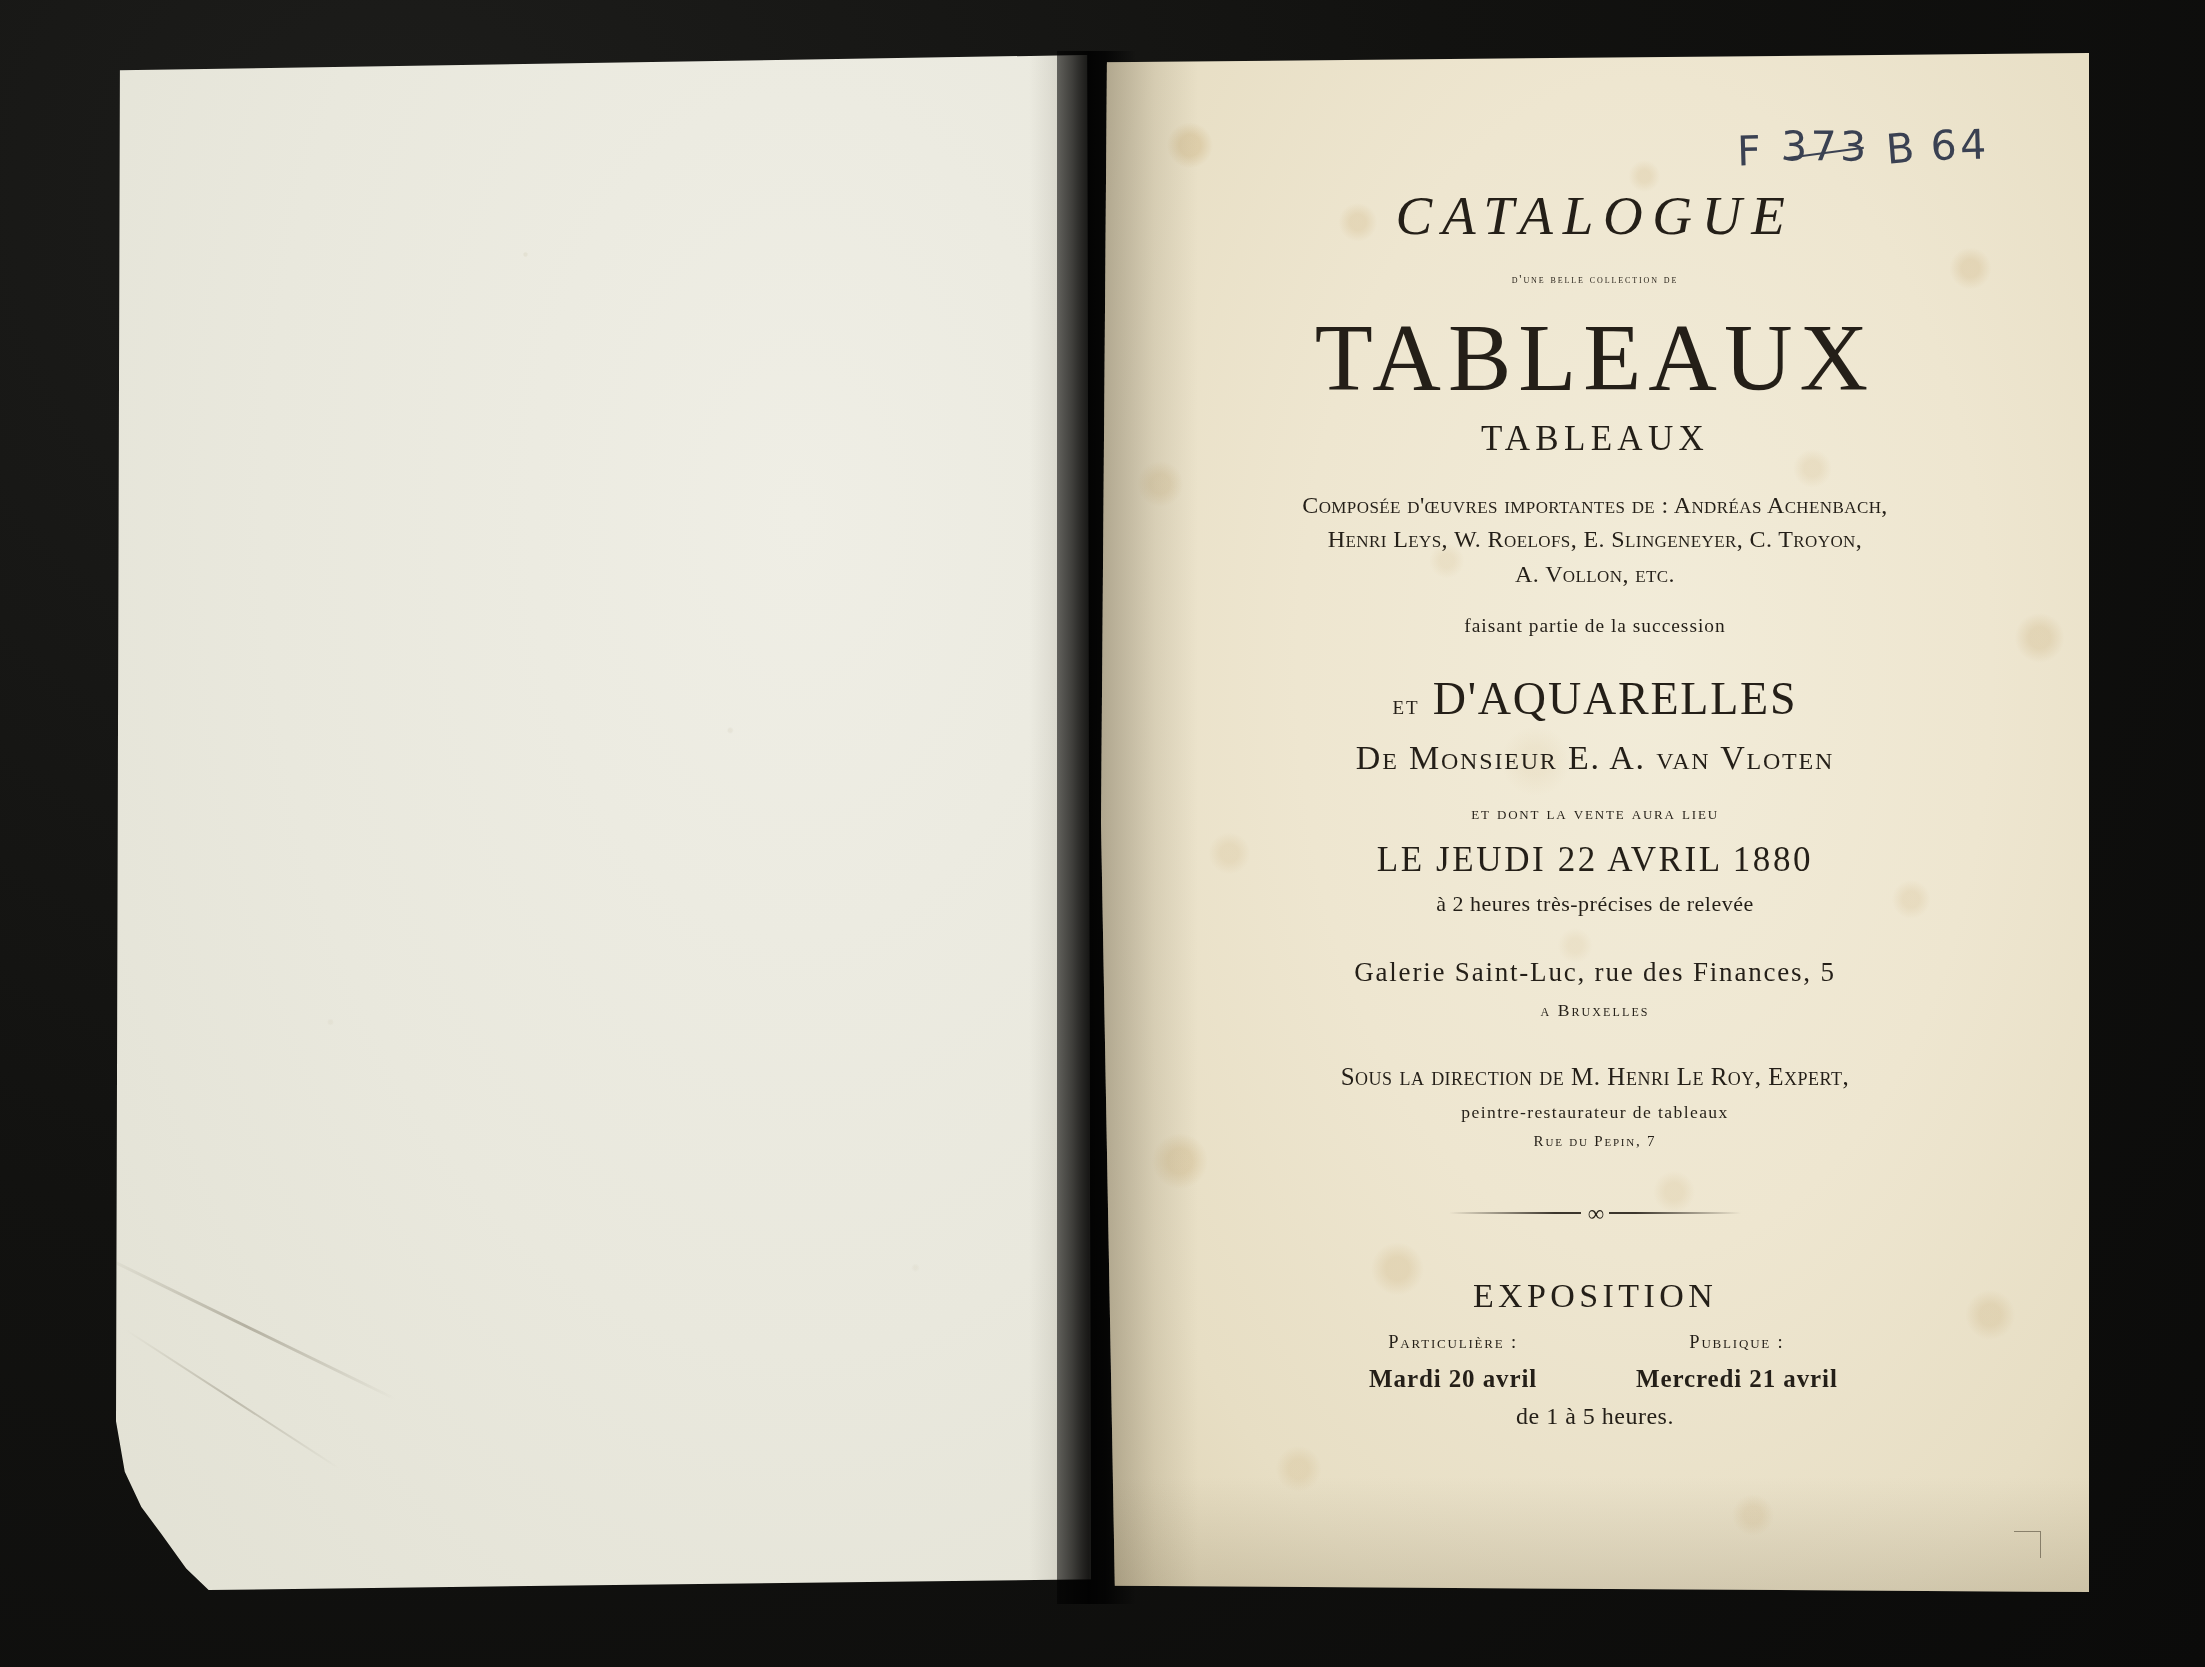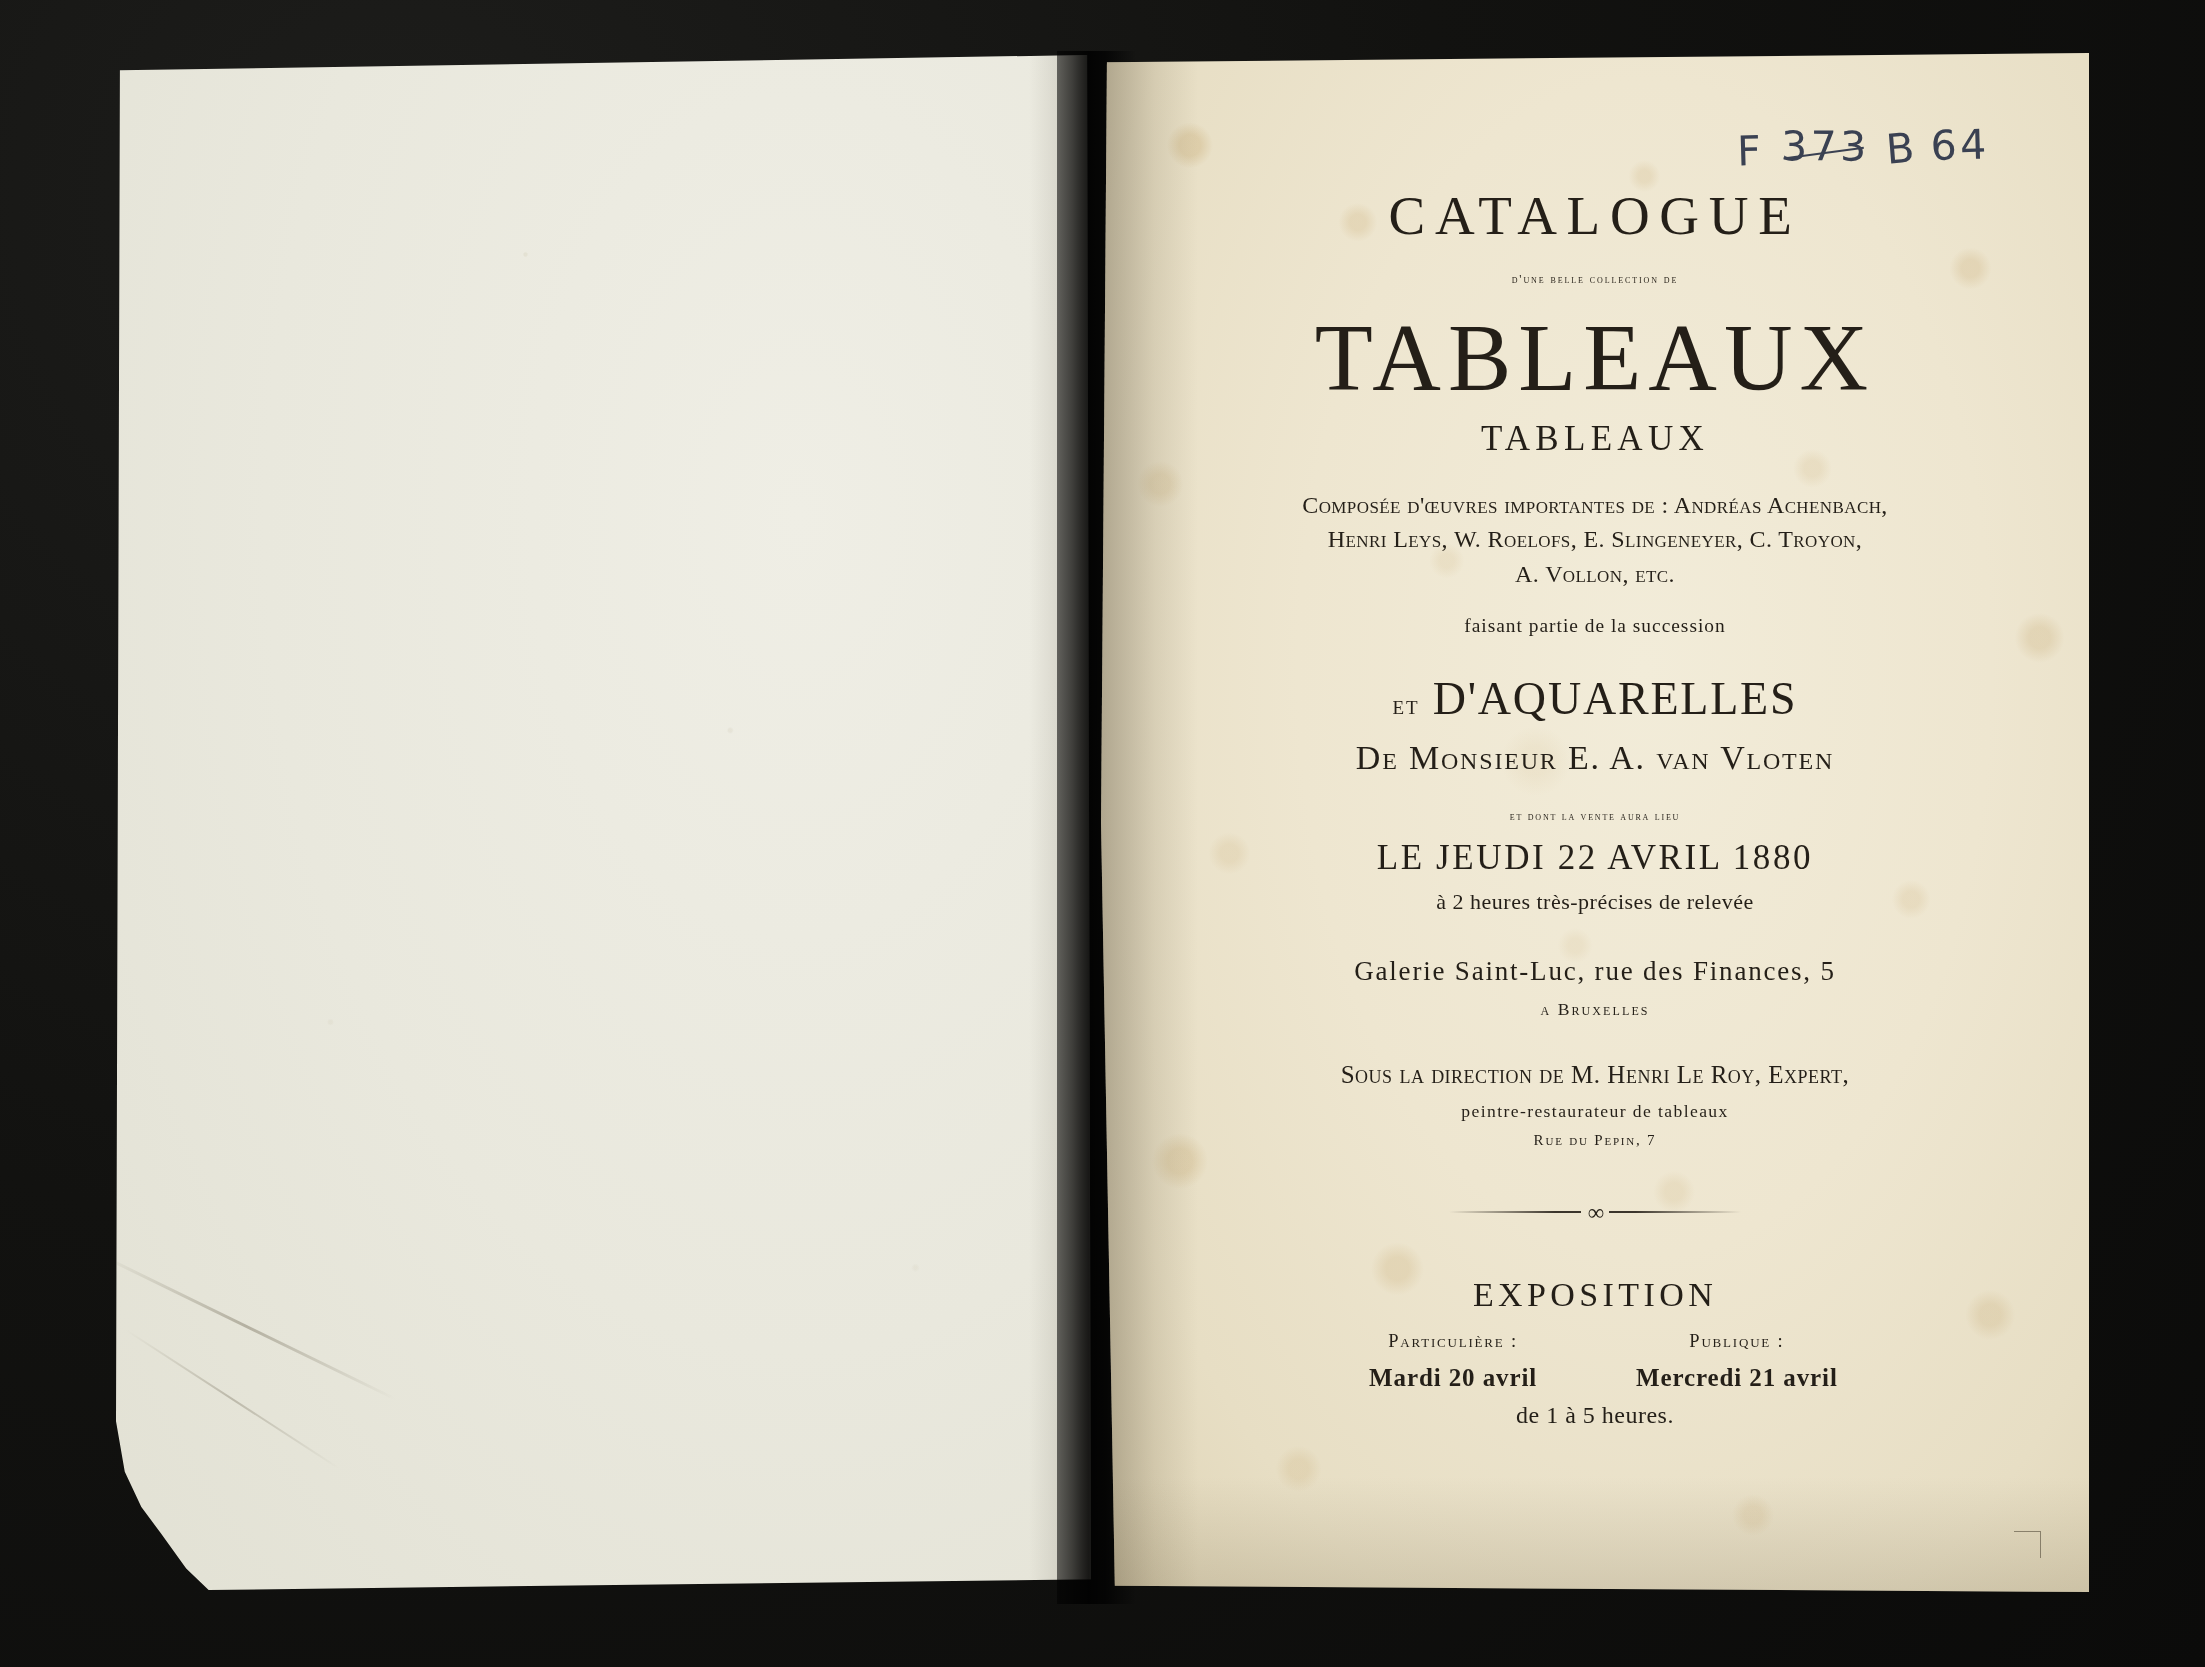--- a/index.html
+++ b/index.html
@@ -183,20 +183,21 @@
     text-align: center;
     color: #241f18;
   }
   .ln { margin: 0; line-height: 1.18; }
 
   .l-catalogue {
     font-size: 55px;
     letter-spacing: 9.7px;
     font-weight: 400;
     margin-top: 25px;
+    font-style: italic;
   }
   .l-dune {
     font-size: 12px;
     letter-spacing: 1.9px;
     margin-top: 23px;
     font-variant: small-caps;
     color: #2a241c;
   }
   .l-tableaux {
     font-size: 95px;
@@ -231,23 +232,23 @@
     letter-spacing: 1px;
     margin-top: 26.5px;
   }
   .l-monsieur {
     font-size: 34px;
     letter-spacing: 1.8px;
     margin-top: 12.4px;
     font-variant: small-caps;
   }
   .l-etdont {
-    font-size: 11px;
-    letter-spacing: 1.8px;
-    margin-top: 32px;
+    font-size: 18px;
+    letter-spacing: 1.8px;
+    margin-top: 25px;
     font-variant: small-caps;
   }
   .l-date {
     font-size: 35px;
     letter-spacing: 2.6px;
     margin-top: 14px;
   }
   .l-heures {
     font-size: 22px;
     letter-spacing: 0.5px;

